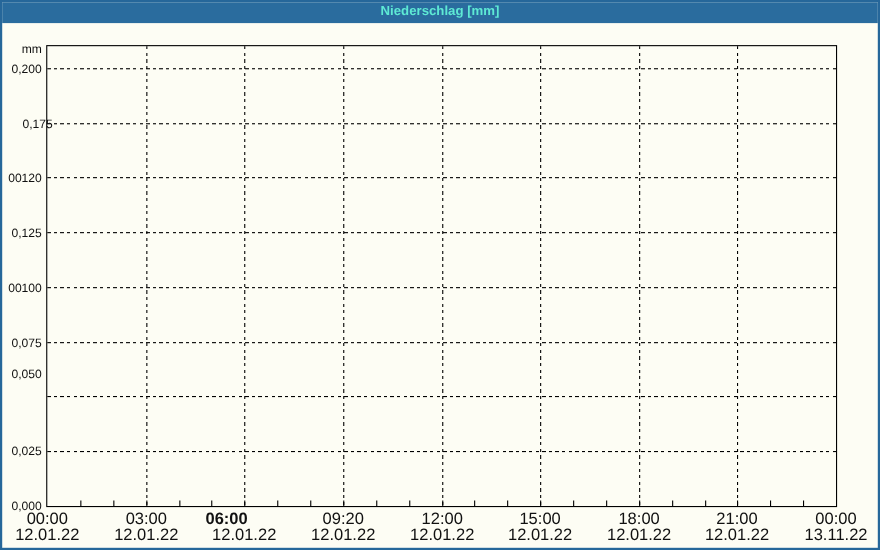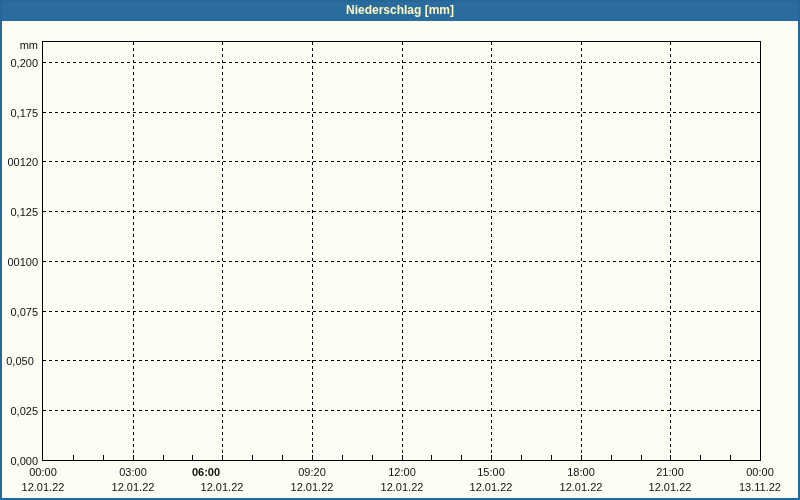--- a/index.html
+++ b/index.html
@@ -17,21 +17,21 @@
     border: 2px solid #26679a;
     overflow: hidden;
   }
   .titlebar {
     position: absolute;
     left: -2px;
     top: -2px;
     width: 800px;
     height: 21px;
     background: #2a6c9e;
-    color: #fef9c3;
+    color: #5eead4;
     font-size: 12px;
     font-weight: bold;
     text-align: center;
     line-height: 21px;
   }
   .summe {
     position: absolute;
     left: 460px;
     top: 24px;
     width: 298px;
@@ -87,21 +87,21 @@
     text-align: right;
     font-size: 11px;
     line-height: 12px;
     color: #111111;
     white-space: nowrap;
   }
   .xlab-time, .xlab-date {
     position: absolute;
     width: 80px;
     text-align: center;
-    font-size: 11px;
+    font-size: 15px;
     line-height: 12px;
     color: #111111;
     white-space: nowrap;
   }
 </style>
 </head>
 <body>
 
 <div class="window">
   <div class="titlebar">
@@ -144,26 +144,26 @@
       <div class="xtick" style="left: 538px;"></div>
       <div class="xtick" style="left: 568px;"></div>
       <div class="xtick" style="left: 598px;"></div>
       <div class="xtick" style="left: 627px;"></div>
       <div class="xtick" style="left: 657px;"></div>
       <div class="xtick" style="left: 687px;"></div>
     </div>
   <div id="labels">
       <div class="ylab" style="top: 453px;">0,000</div>
       <div class="ylab" style="top: 403px;">0,025</div>
-      <div class="ylab" style="top: 353px; text-align: center;">0,050</div>
+      <div class="ylab" style="top: 333px;">0,050</div>
       <div class="ylab" style="top: 304px;">0,075</div>
       <div class="ylab" style="top: 254px;">00100</div>
       <div class="ylab" style="top: 204px;">0,125</div>
       <div class="ylab" style="top: 154px;">00120</div>
-      <div class="ylab" style="top: 105px;">0,175</div>
+      <div class="ylab" style="top: 105px; margin-left: 10px;">0,175</div>
       <div class="ylab" style="top: 55px;">0,200</div>
       <div class="xlab-time" style="left: 1px; top: 464px;">00:00</div>
       <div class="xlab-date" style="left: 1px; top: 479px;">12.01.22</div>
       <div class="xlab-time" style="left: 91px; top: 464px; text-align: center;">03:00</div>
       <div class="xlab-date" style="left: 91px; top: 479px;">12.01.22</div>
       <div class="xlab-time" style="left: 164px; top: 464px; font-weight: bold;">06:00</div>
       <div class="xlab-date" style="left: 180px; top: 479px;">12.01.22</div>
       <div class="xlab-time" style="left: 270px; top: 464px;">09:20</div>
       <div class="xlab-date" style="left: 270px; top: 479px;">12.01.22</div>
       <div class="xlab-time" style="left: 360px; top: 464px;">12:00</div>

